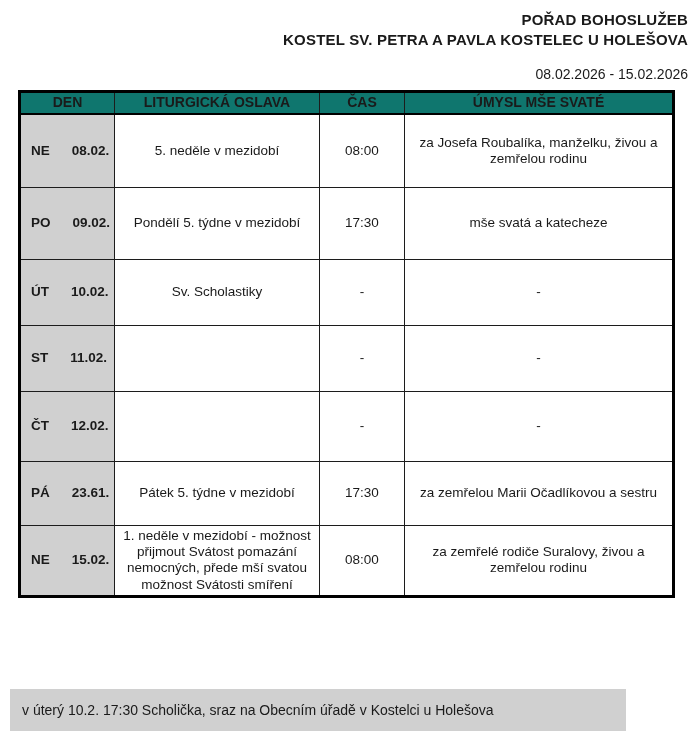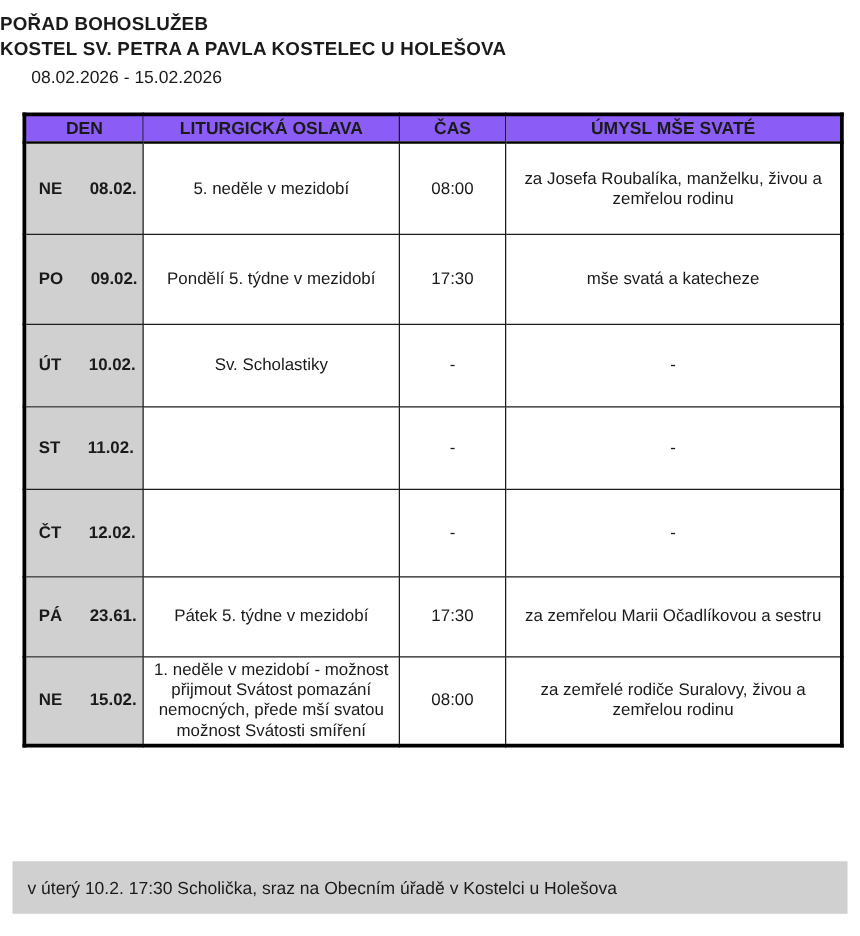--- a/index.html
+++ b/index.html
@@ -5,42 +5,42 @@
   * { margin: 0; padding: 0; box-sizing: border-box; }
   html, body {
     width: 688px; height: 749px;
     background: #ffffff;
     font-family: "Liberation Sans", "DejaVu Sans", sans-serif;
     color: #1a1a1a;
   }
   .page { position: relative; width: 688px; height: 749px; overflow: hidden; }
 
   
-  .title-block { text-align: left; padding-top: 11px; }
+  .title-block { text-align: right; padding-top: 11px; }
   .title-line1 { font-size: 15px; font-weight: bold; letter-spacing: 0.2px; }
   .title-line2 { font-size: 15px; font-weight: bold; margin-top: 3px; letter-spacing: 0.2px; }
-  .title-date  { font-size: 14px; font-weight: normal; margin-top: 5px; padding-left: 25px; }
+  .title-date  { font-size: 14px; font-weight: normal; margin-top: 18px; padding-left: 25px; }
 
   
   table.schedule {
     position: absolute; left: 18px; top: 90px;
     width: 654px;
     border-collapse: collapse;
     table-layout: fixed;
     border: 3px solid #000000;
   }
   table.schedule th, table.schedule td {
     border: 1px solid #1c1c1c;
     vertical-align: middle;
     font-size: 13.5px;
     line-height: 1.2;
     overflow: hidden;
   }
   table.schedule thead th {
-    background: #8b5cf6;
+    background: #0f766e;
     font-weight: bold;
     font-size: 14px;
     height: 22px;
     text-align: center;
     border-bottom: 2px solid #000000;
   }
   td.day-cell {
     background: #d0d0d0;
     font-weight: bold;
     font-size: 14px;
@@ -61,21 +61,21 @@
   tbody tr:nth-child(3) { height: 66px; }
   tbody tr:nth-child(4) { height: 66px; }
   tbody tr:nth-child(5) { height: 70px; }
   tbody tr:nth-child(6) { height: 64px; }
   tbody tr:nth-child(7) { height: 68px; }
   tbody tr:nth-child(8) { height: 92px; }
 
   
   .footer-note {
     position: absolute; left: 10px; top: 689px;
-    width: 668px; height: 42px;
+    width: 616px; height: 42px;
     background: #d0d0d0;
     display: flex; align-items: center;
     padding-left: 12px;
     font-size: 14px;
   }
 </style>
 </head>
 <body>
 
 <div class="page">

